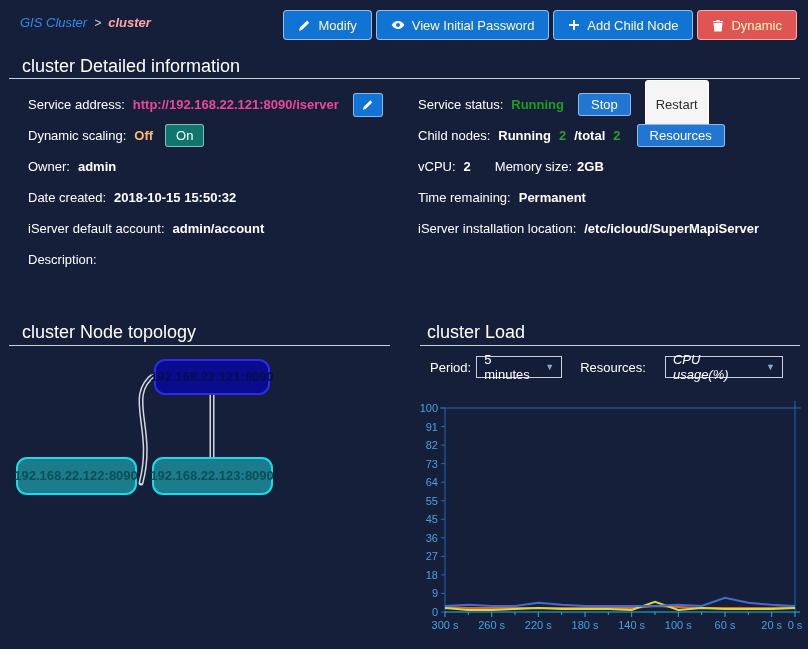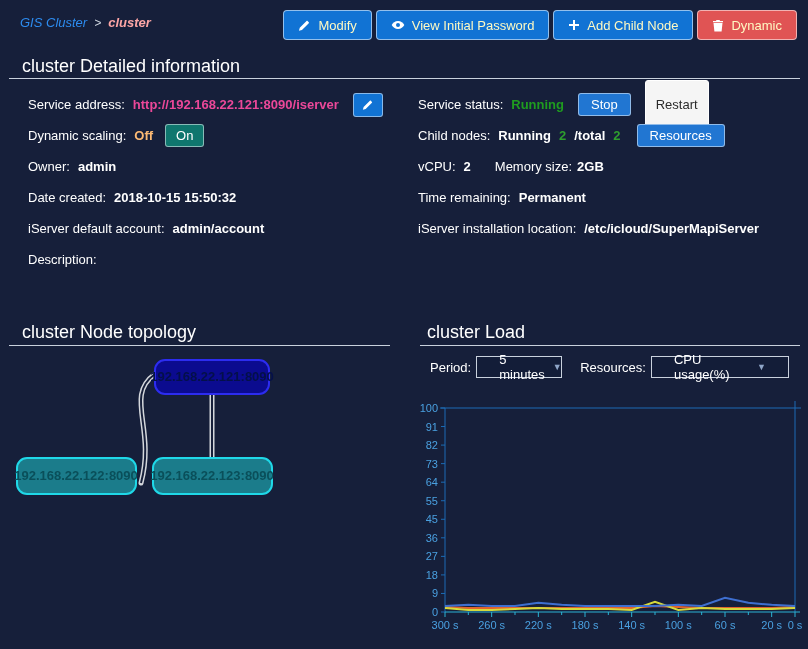--- a/index.html
+++ b/index.html
@@ -60,26 +60,26 @@
 
   
   .topology-svg { position:absolute; left:0; top:352px; }
   .topology-svg text { font-size:13px; font-weight:bold; font-family:"Liberation Sans",sans-serif; }
 
   
   .load-controls { position:absolute; left:430px; top:356px; display:flex; align-items:center; font-size:13px; }
   .ctl-label { margin-right:5px; }
   .select {
     height:22px; display:flex; align-items:center; justify-content:space-between;
-    padding:0 22px; border:1px solid #c9d1dd; background:#131d38;
+    padding:0 7px; border:1px solid #c9d1dd; background:#131d38;
     font-size:13px; color:#fff; cursor:pointer;
   }
   .select .arrow { font-size:9px; color:#8fa6c8; margin-left:8px; }
   .select.period    { width:86px; }
-  .select.resources { width:138px; margin-left:0; }
+  .select.resources { width:118px; margin-left:14px;font-style:italic; }
   .spacer18 { width:18px; }
 
   
   .chart-svg { position:absolute; left:418px; top:392px; }
   .chart-svg text { font-family:"Liberation Sans",sans-serif; }
 </style>
 </head>
 <body>
 
 <div class="page">

